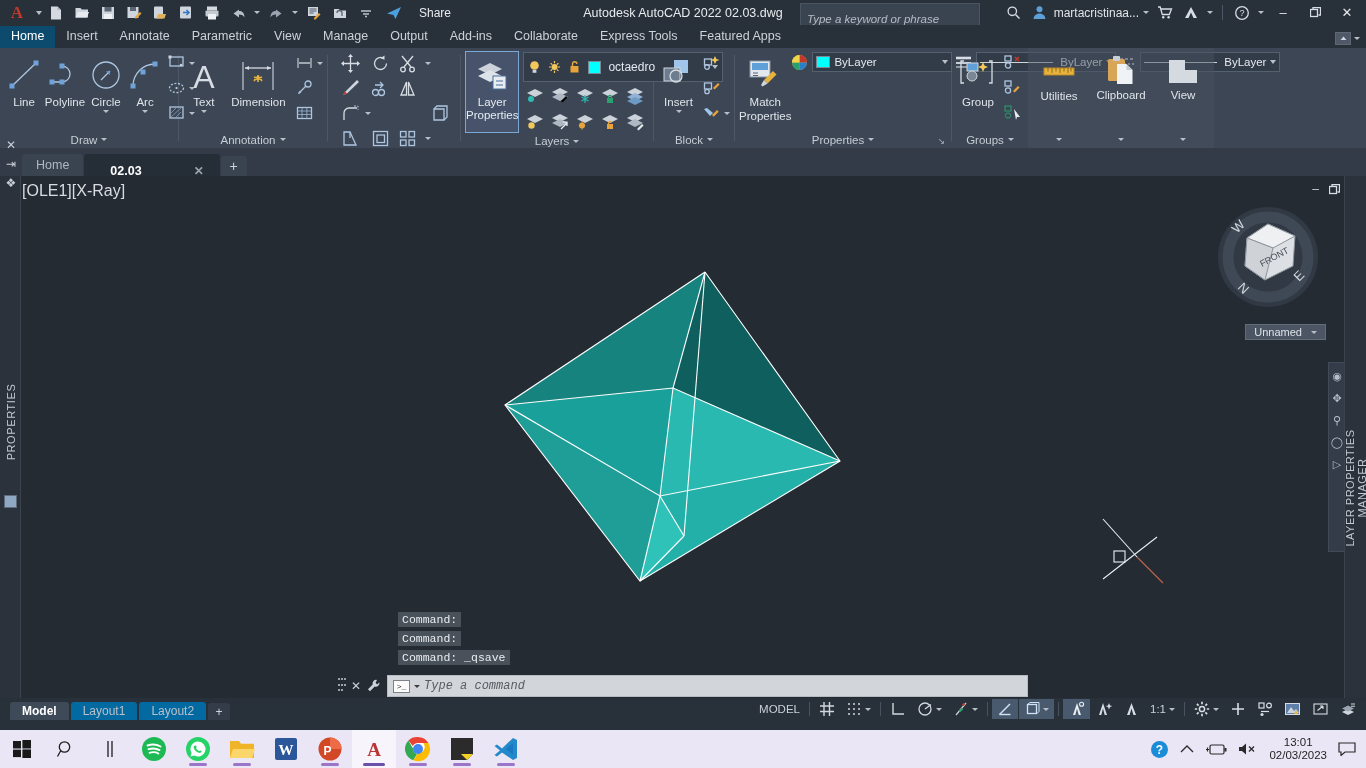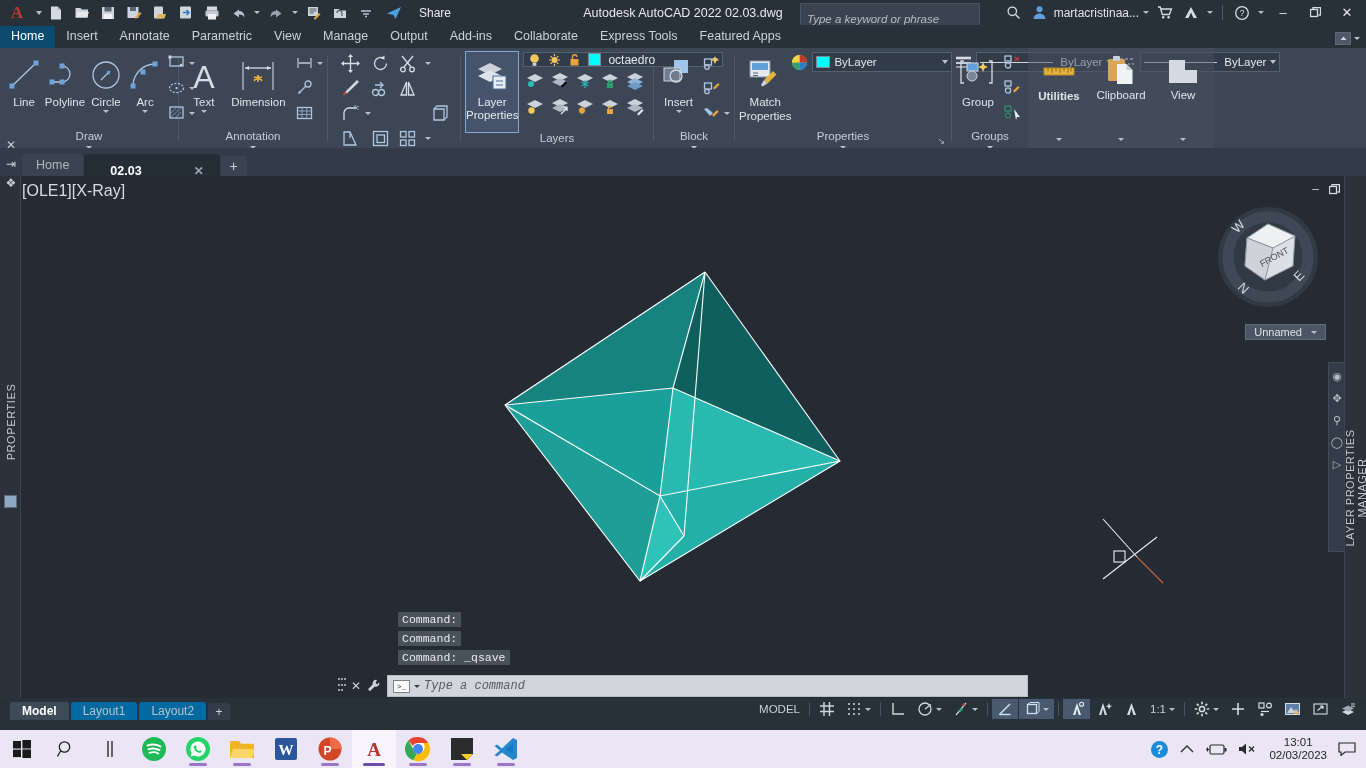--- a/index.html
+++ b/index.html
@@ -84,42 +84,42 @@
   
   .ribbon {
     position: absolute; left: 0; top: 48px; width: 1366px; height: 100px;
     background: #3c4654;
     display: flex;
   }
   .panel { position: relative; height: 100px; display: flex; flex-direction: column; }
   .panel-body { flex: 1; display: flex; align-items: flex-start; padding: 3px 4px 0 4px; }
   .panel-title {
     height: 17px; font-size: 11.5px; color: #c6cdd5; text-align: center;
-    display: flex; align-items: center; justify-content: center; gap: 4px; flex-direction: column;
+    display: flex; align-items: center; justify-content: center; gap: 4px;
   }
   .panel-sep { width: 1px; height: 86px; background: #4d5766; align-self: center; }
 
   .bigbtn {
     width: 46px; display: flex; flex-direction: column; align-items: center;
     padding-top: 3px; cursor: default;
   }
   .bigbtn .ico { height: 40px; display: flex; align-items: flex-end; justify-content: center; }
   .bigbtn .lbl { font-size: 11.5px; color: #dfe4ea; margin-top: 2px; text-align:center; line-height:12px;}
   .smallcol { display: flex; flex-direction: column; gap: 1px; }
   .smallrow { display: flex; align-items: center; gap: 1px; }
   .sbtn { width: 24px; height: 24px; display: flex; align-items: center; justify-content: center; }
 
   
   svg { display: block; }
   .st { stroke: #aec6e0; fill: none; stroke-width: 1.3; }
   .stw { stroke: #d7dde4; fill: none; stroke-width: 1.3; }
 
   
   .layer-combo {
-    display: flex; align-items: center; gap: 7px; height: 15px;
+    display: flex; align-items: center; gap: 7px; height: 30px;
     width: 200px; background: #323c49; border: 1px solid #566170; padding: 0 4px;
   }
   .layer-combo .nm { font-size: 12px; color: #e4e9ee; flex: 1; }
   .prop-combo {
     display: flex; align-items: center; height: 20px; width: 140px;
     background: #323c49; border: 1px solid #566170; padding: 0 3px;
     justify-content: flex-end; gap: 4px;
   }
   .prop-combo .nm { font-size: 11.5px; color: #e4e9ee; }
   .prop-combo .swatch { width: 14px; height: 12px; background: #00ffff; border: 1px solid #7d8894; }
@@ -961,21 +961,21 @@
               </svg>
           </div>
         </div>
       </div>
       <div class="panel-title">
         <span>Groups</span>
         <span class="caret sm"></span>
       </div>
     </div>
 
-    <div class="panel" style="width:62px;background:#45506080;font-weight:bold;">
+    <div class="panel" style="width:62px;background:#45506080;">
       <div class="panel-body" style="flex-direction:column;align-items:center;justify-content:flex-start;padding-top:10px;">
         <svg width="38" height="30" viewBox="0 0 38 30">
             <rect x="4" y="10" width="30" height="7" fill="#e8b33d" stroke="#b98a28"></rect>
             <path d="M8 10v3.5M12 10v5M16 10v3.5M20 10v5M24 10v3.5M28 10v5M31 10v3.5" stroke="#8e6a1f" stroke-width="1"></path>
           </svg>
         <span class="lbl" style="font-size:11.5px;color:#dfe4ea;margin-top:2px;">Utilities</span>
       </div>
       <div class="panel-title">
           <span class="caret sm"></span>
         </div>

